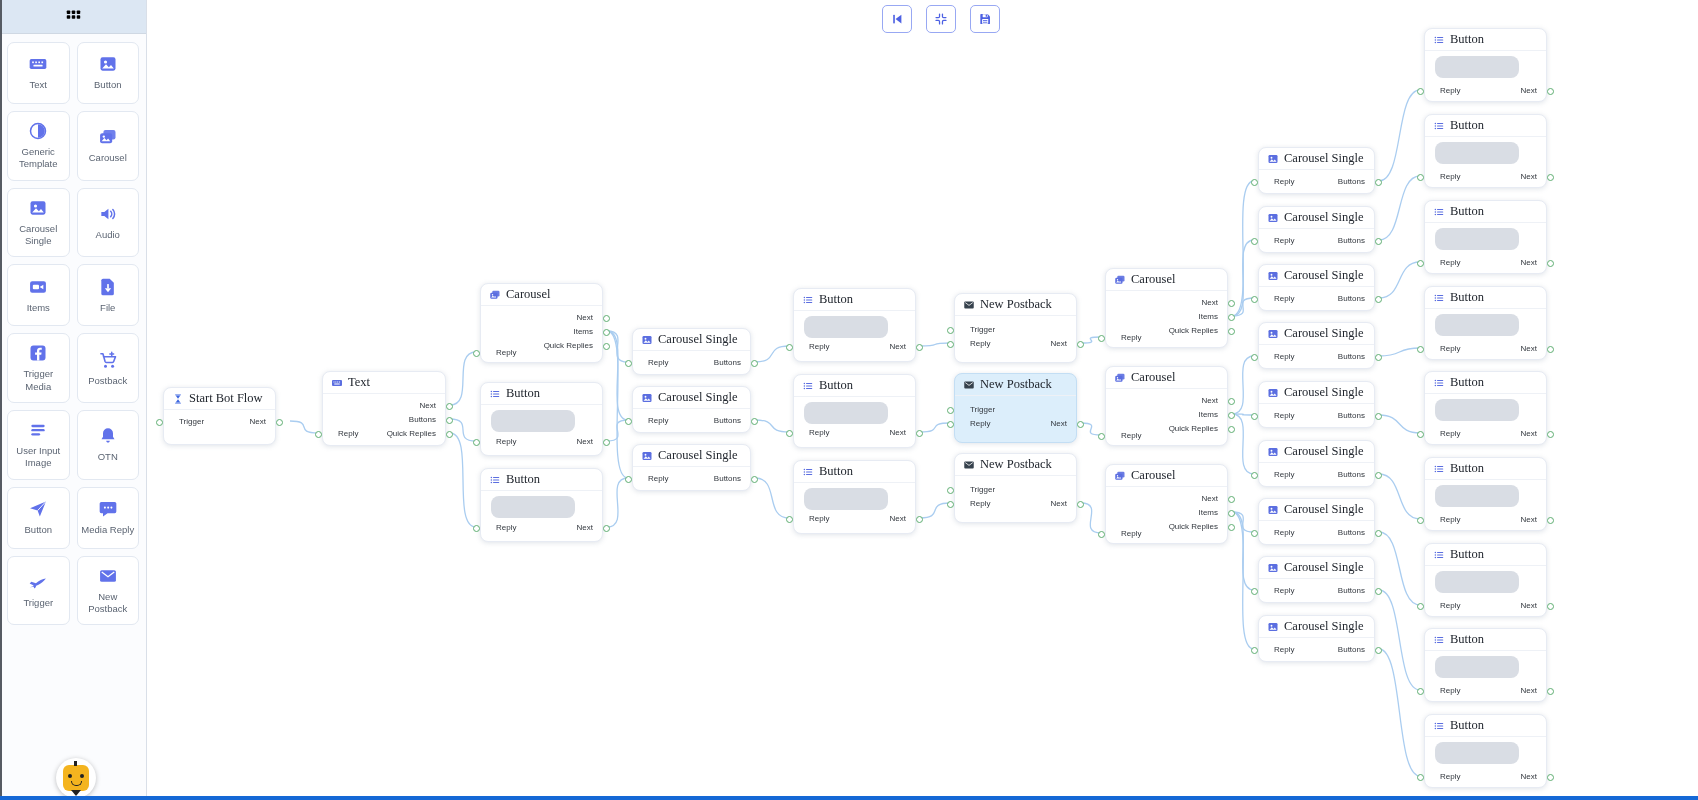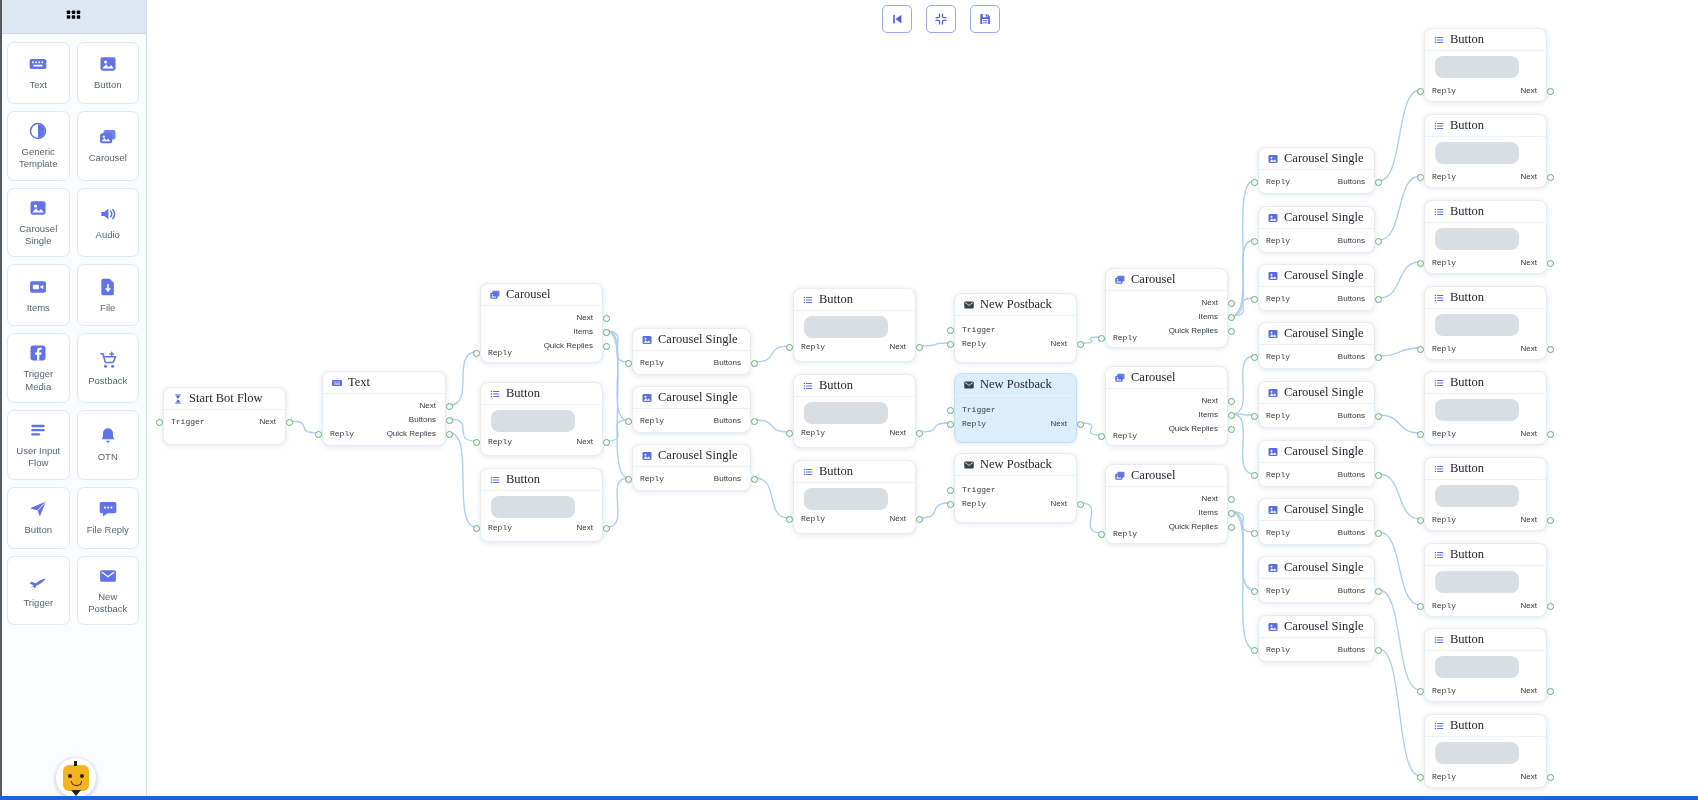--- a/index.html
+++ b/index.html
@@ -34,21 +34,21 @@
     box-shadow:0 1px 5px rgba(115,130,155,.22);z-index:2;box-sizing:border-box;cursor:move;}
   .node.selected{background:#dceefb;border-color:#c3def4;}
   .node-header{height:21px;display:flex;align-items:center;gap:5px;padding:0 8px;
     border-bottom:1px solid #eef1f6;}
   .node-title{font-family:"Liberation Serif",serif;font-size:12.5px;color:#21262e;white-space:nowrap;}
   .hicon{line-height:0;color:#5b6ee0;}
   .node-np .hicon{color:#37424d;}
   .node-start .hicon{color:#3c66e0;}
   .bar{position:absolute;left:10px;top:27px;width:84px;height:22px;background:#d9dde4;border-radius:8px;}
   .port-label{position:absolute;font-size:8px;color:#33383f;white-space:nowrap;z-index:3;}
-  .port-label.left{left:7px;font-family:Liberation Mono, monospace;}
+  .port-label.left{left:15px;}
   .port-label.right{right:9px;}
   .port-dot{position:absolute;width:7px;height:7px;border:1.4px solid #5fae72;border-radius:50%;
     background:#fff;z-index:4;cursor:crosshair;box-sizing:border-box;}
 
   
   .bot-avatar{position:absolute;left:56px;top:758px;width:40px;height:40px;border-radius:50%;
     background:#fff;box-shadow:0 1px 5px rgba(0,0,0,.25);z-index:7;display:flex;align-items:center;
     justify-content:center;cursor:pointer;}
   .bot-face{width:26px;height:26px;background:#f4b41f;border-radius:6px;position:relative;}
   .bot-face:before{content:"";position:absolute;left:11px;top:-4px;width:3px;height:5px;background:#222;}
@@ -94,21 +94,21 @@
       <path d="M1379 181 C1404 181 1395 90 1420 90"></path>
       <path d="M1379 240 C1404 240 1395 176 1420 176"></path>
       <path d="M1379 298 C1404 298 1395 262 1420 262"></path>
       <path d="M1379 356 C1404 356 1395 348 1420 348"></path>
       <path d="M1379 415 C1404 415 1395 433 1420 433"></path>
       <path d="M1379 474 C1404 474 1395 519 1420 519"></path>
       <path d="M1379 532 C1404 532 1395 605 1420 605"></path>
       <path d="M1379 590 C1404 590 1395 690 1420 690"></path>
       <path d="M1379 649 C1404 649 1395 776 1420 776"></path>
     </svg>
-    <div class="node node-start" style="left: 163px; top: 387px; width: 123px; height: 58px;">
+    <div class="node node-start" style="left: 163px; top: 387px; width: 113px; height: 58px;">
       <div class="node-header">
         <span class="hicon"><svg width="12" height="12" viewBox="0 0 24 24" fill="currentColor">
             <rect x="6" y="2.8" width="12" height="1.8" rx="0.9"></rect>
             <rect x="6" y="19.4" width="12" height="1.8" rx="0.9"></rect>
             <path d="M7.3 5h9.4L12 11.3z"></path>
             <path d="M7.3 19h9.4L12 12.7z"></path>
           </svg></span>
         <span class="node-title">Start Bot Flow</span>
       </div>
       <span class="port-label left" style="top: 29px;">Trigger</span>
@@ -819,21 +819,21 @@
             <path d="M14.2 4.8h4.6M16.5 2.5v4.6" stroke="currentColor" stroke-width="1.7" stroke-linecap="round"></path>
           </svg></span>
         <div class="palette-label">Postback</div>
       </div>
       <div class="palette-card">
         <span class="icn"><svg width="20" height="20" viewBox="0 0 24 24" fill="currentColor">
             <rect x="4" y="5.8" width="16" height="2.8" rx="1.4"></rect>
             <rect x="4" y="10.8" width="16" height="2.8" rx="1.4"></rect>
             <rect x="4" y="15.8" width="10.5" height="2.8" rx="1.4"></rect>
           </svg></span>
-        <div class="palette-label">User Input Flow</div>
+        <div class="palette-label">User Input Image</div>
       </div>
       <div class="palette-card">
         <span class="icn"><svg width="20" height="20" viewBox="0 0 24 24" fill="currentColor">
             <path d="M12 2.8a6 6 0 0 0-6 6v4.2L4.2 16h15.6L18 13V8.8a6 6 0 0 0-6-6z"></path>
             <path d="M9.8 17.8a2.2 2.2 0 0 0 4.4 0z"></path>
           </svg></span>
         <div class="palette-label">OTN</div>
       </div>
       <div class="palette-card">
         <span class="icn"><svg width="20" height="20" viewBox="0 0 24 24" fill="currentColor">
@@ -844,21 +844,21 @@
       </div>
       <div class="palette-card">
         <span class="icn"><svg width="20" height="20" viewBox="0 0 24 24" fill="currentColor">
             <path d="M4 3.5h16a2 2 0 0 1 2 2v9.5a2 2 0 0 1-2 2h-8.5L6 21v-4H4a2 2 0 0 1-2-2V5.5a2 2 0 0 1 2-2z"></path>
             <g fill="#fff">
               <circle cx="8.3" cy="10.3" r="1.25"></circle>
               <circle cx="12.2" cy="10.3" r="1.25"></circle>
               <circle cx="16.1" cy="10.3" r="1.25"></circle>
             </g>
           </svg></span>
-        <div class="palette-label">File Reply</div>
+        <div class="palette-label">Media Reply</div>
       </div>
       <div class="palette-card">
         <span class="icn"><svg width="20" height="20" viewBox="0 0 24 24" fill="currentColor">
             <path d="M2.2 18.5c6.5-.6 14.8-4.5 19.3-10.6-3.9.4-8.7 2.7-12 5.6L4 11.8l-2 1.9 4.3 2.1 1.2 3.9 2.1-1.7-.4-2.3z"></path>
           </svg></span>
         <div class="palette-label">Trigger</div>
       </div>
       <div class="palette-card">
         <span class="icn"><svg width="20" height="20" viewBox="0 0 24 24" fill="currentColor">
             <rect x="2.5" y="5" width="19" height="14" rx="2"></rect>

